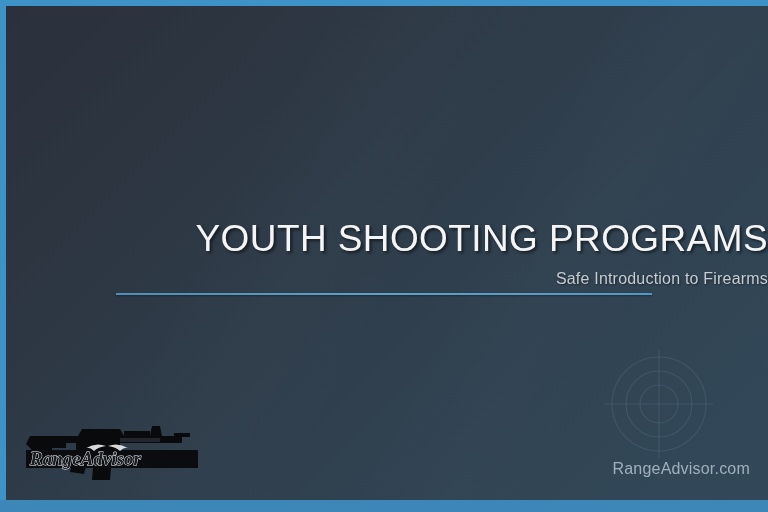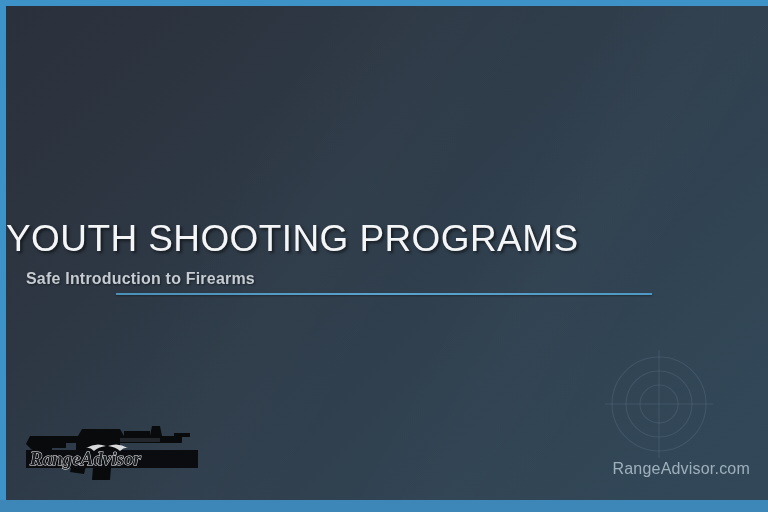--- a/index.html
+++ b/index.html
@@ -85,35 +85,35 @@
     height: 108px;
     opacity: 0.9;
   }
 
   
   .title-block {
     position: absolute;
     left: 0;
     top: 214px;
     width: 762px;
-    text-align: left;
+    text-align: right;
   }
   .slide-title {
     font-size: 37px;
     font-weight: 400;
     letter-spacing: 0.4px;
     color: #f4f5f6;
     text-shadow: 2px 2px 3px rgba(0,0,0,0.55);
     line-height: 1.05;
     white-space: nowrap;
   }
   .slide-subtitle {
     margin-top: 11px;
     font-size: 16px;
-    font-weight: 700;
+    font-weight: 400;
     color: #c6ccd2;
     text-shadow: 1px 1px 2px rgba(0,0,0,0.45);
     letter-spacing: 0.2px;
     margin-left: 20px;
   }
   .divider {
     position: absolute;
     left: 110px;
     top: 287px;
     width: 536px;

